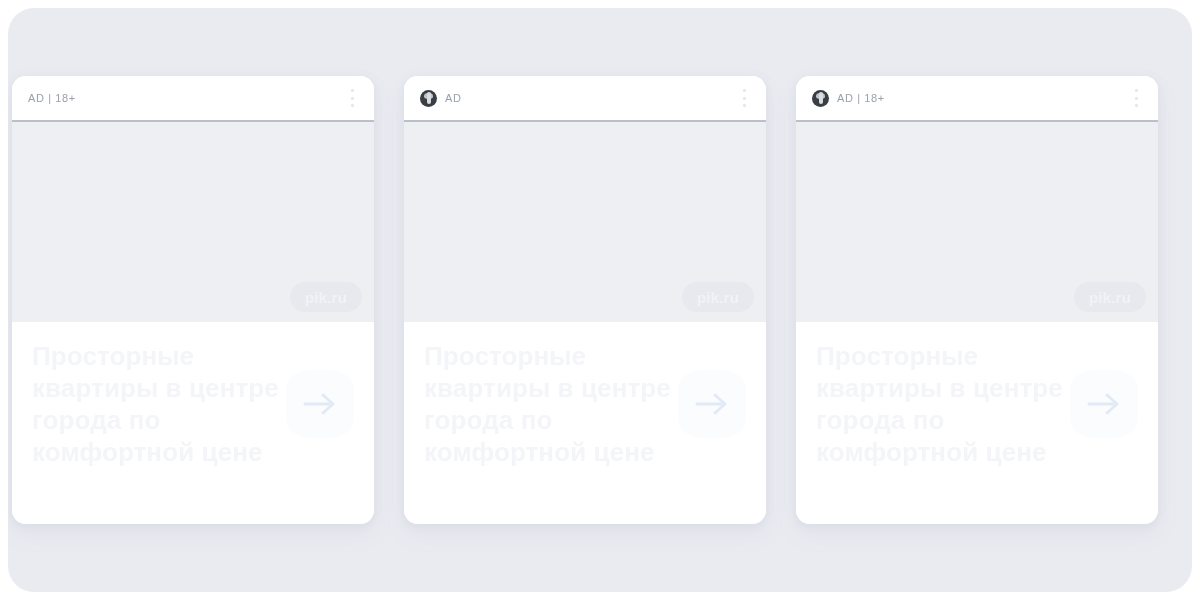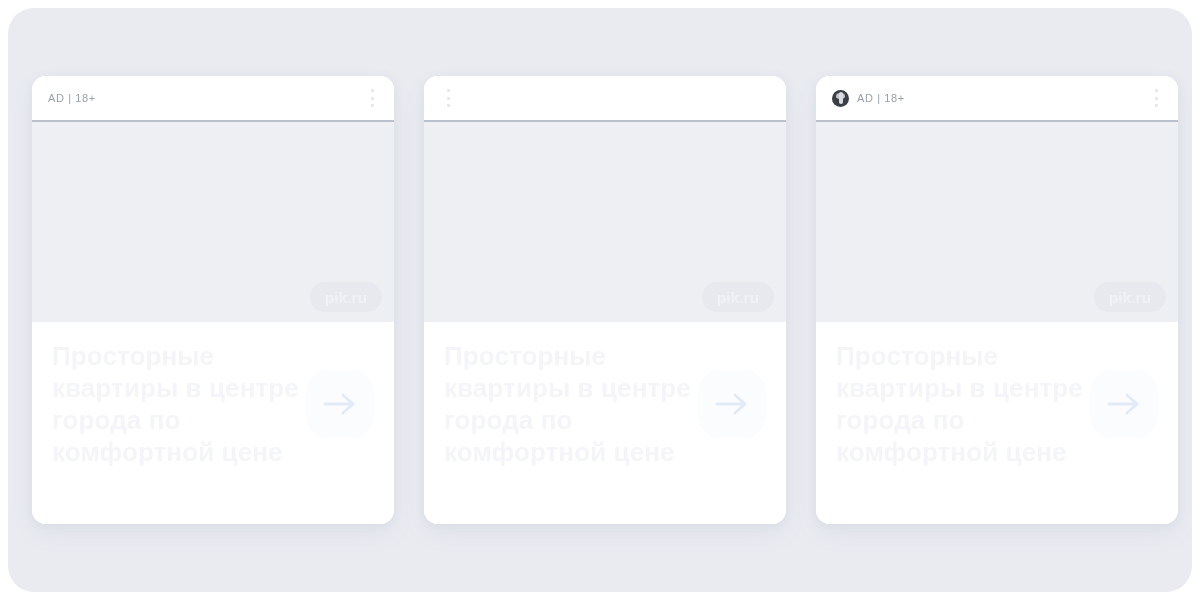--- a/index.html
+++ b/index.html
@@ -30,21 +30,21 @@
     right: 8px;
     bottom: 8px;
     background: #e9ebf1;
     border-radius: 26px;
     overflow: hidden;
   }
 
   
   .rail {
     position: absolute;
-    left: 24px;
+    left: 4px;
     top: 68px;
     display: flex;
     gap: 30px;
     align-items: flex-start;
   }
 
   
   .card {
     width: 362px;
     height: 448px;
@@ -236,20 +236,24 @@
               <path d="M20 3 L30 12 L20 21" stroke="#e3eaf7" stroke-width="3" stroke-linecap="round" stroke-linejoin="round" fill="none"></path>
             </svg>
           </div>
         </div>
 
       </div>
 
       <div class="card v2">
 
         <div class="card-header">
+          <div class="header-left">
+            <span class="brand-avatar"></span>
+            <span class="ad-label">AD</span>
+          </div>
           <div class="kebab">
             <i></i>
             <i></i>
             <i></i>
           </div>
         </div>
 
         <div class="card-media">
           <div class="watermark">
             <span>pik.ru</span>

